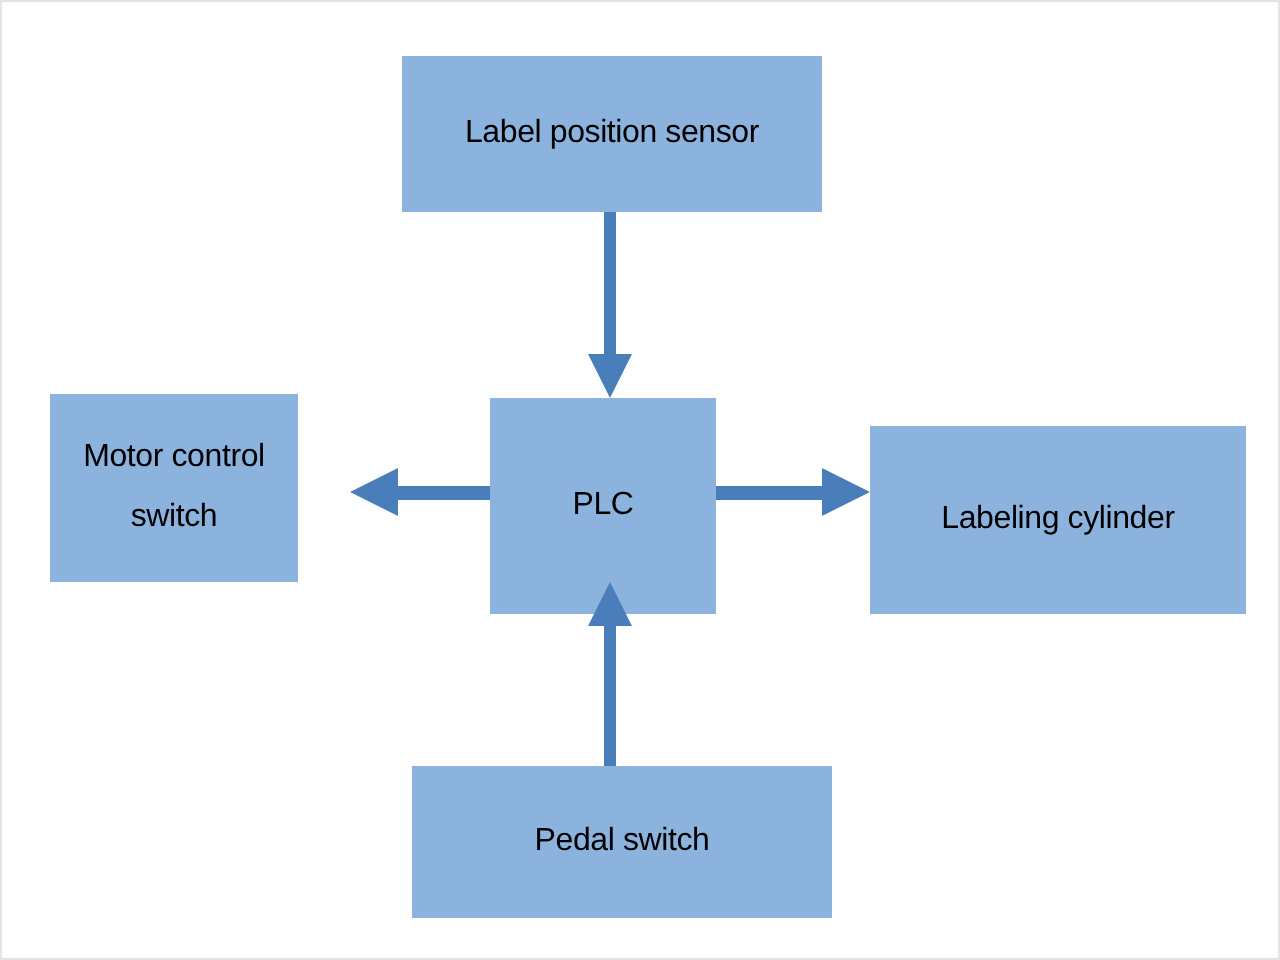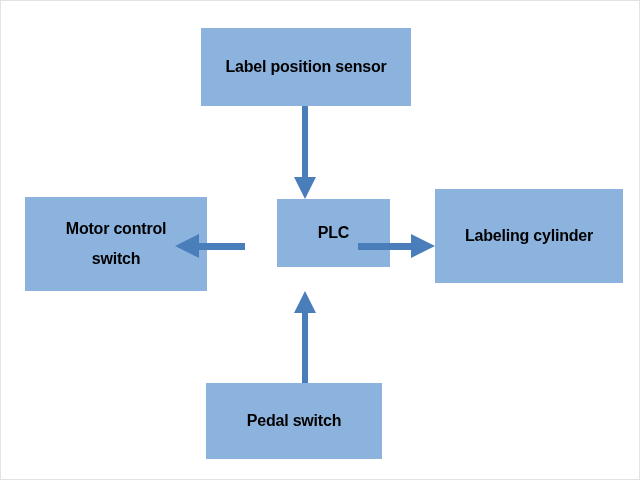--- a/index.html
+++ b/index.html
@@ -19,34 +19,34 @@
   }
   .node {
     position: absolute;
     background: #8cb3de;
     box-sizing: border-box;
     display: flex;
     flex-direction: column;
     align-items: center;
     justify-content: center;
     color: #000000;
-    font-weight: bold;
+    font-weight: normal;
     font-size: 16px;
     line-height: 1.9;
     letter-spacing: -0.2px;
     -webkit-font-smoothing: antialiased;
   }
   .node .line { display: block; white-space: nowrap; }
 
   
   #node-label-position-sensor { left: 200px; top: 27px;  width: 210px; height: 78px; }
-  #node-motor-control-system  { left: 24px;  top: 196px; width: 182px; height: 94px; }
-  #node-plc                   { left: 244px; top: 198px; width: 113px; height: 68px; margin-left: 32px; }
-  #node-labeling-cylinder     { left: 434px; top: 188px; width: 188px; height: 94px; }
-  #node-pedal-switch          { left: 205px; top: 382px; width: 176px; height: 76px; }
+  #node-motor-control-system  { left: 24px;  top: 196px; width: 124px; height: 94px; }
+  #node-plc                   { left: 244px; top: 198px; width: 113px; height: 108px; }
+  #node-labeling-cylinder     { left: 434px; top: 212px; width: 188px; height: 94px; }
+  #node-pedal-switch          { left: 205px; top: 382px; width: 210px; height: 76px; }
 
   
   .arrow { position: absolute; }
   .arrow .shaft { position: absolute; background: #4a7ebb; }
   .arrow .head  { position: absolute; width: 0; height: 0; }
 
   
   #arrow-sensor-to-plc { left: 293px; top: 105px; width: 22px; height: 93px; }
   #arrow-sensor-to-plc .shaft { left: 8px; top: 0; width: 6px; height: 75px; }
   #arrow-sensor-to-plc .head {

